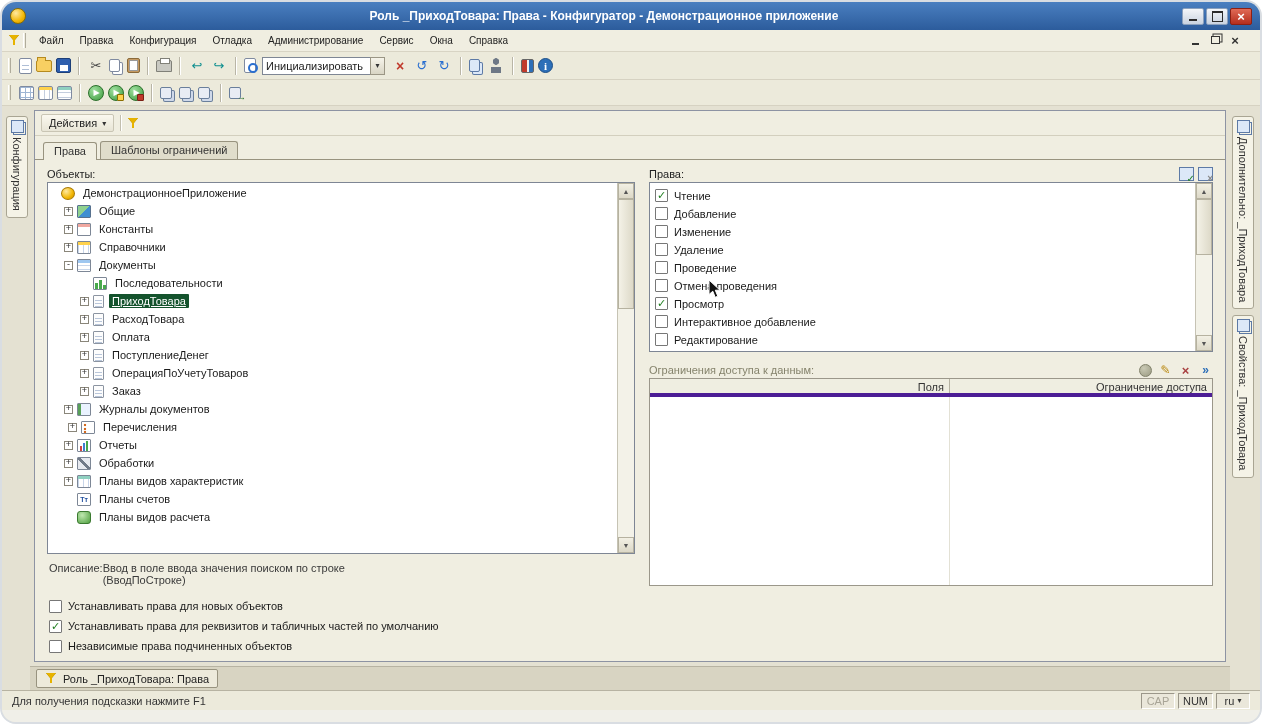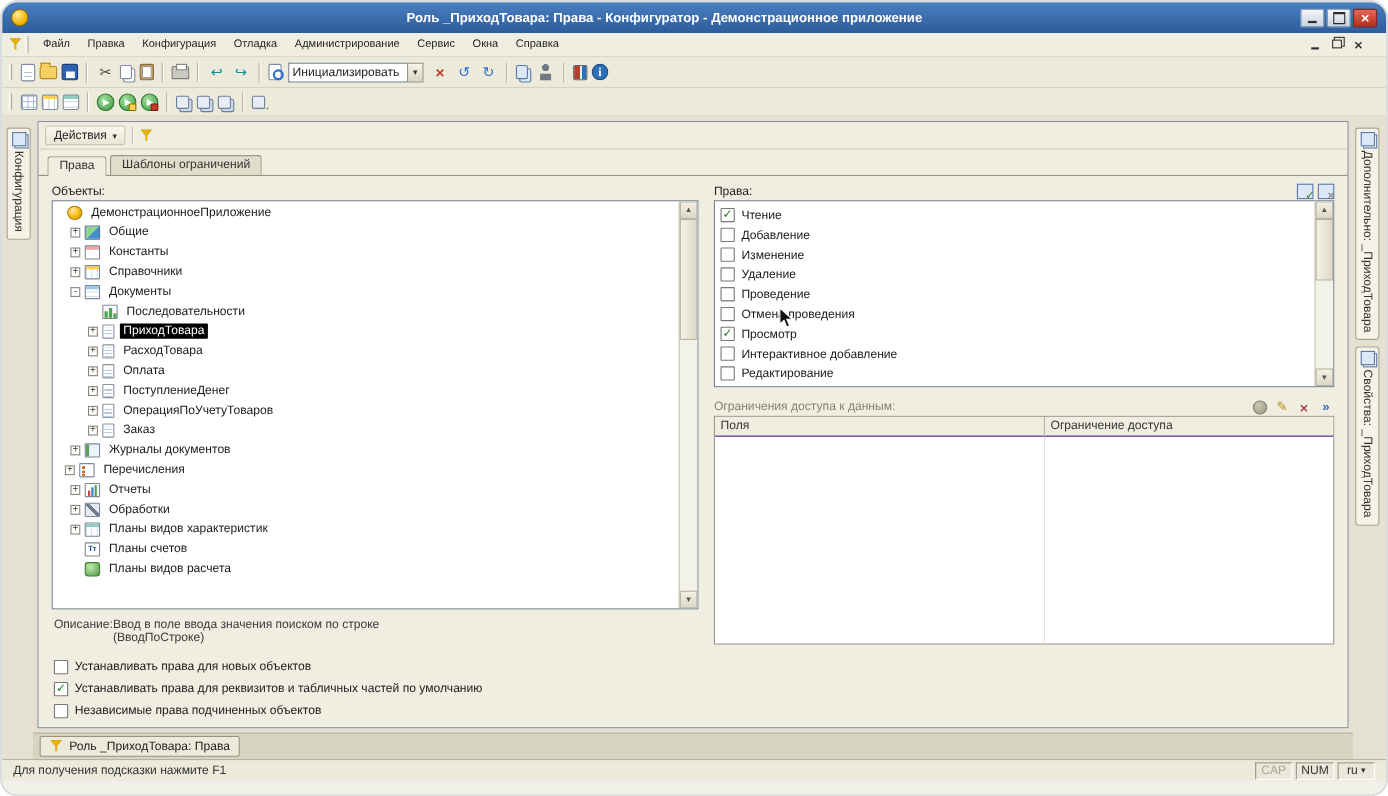--- a/index.html
+++ b/index.html
@@ -117,21 +117,21 @@
   .sb .thumb{position:absolute;left:0;right:0;background:linear-gradient(90deg,#f4f2e7,#ddd9c8);border:1px solid #b6b2a0;}
 
   
   .tree-row{display:flex;align-items:center;height:18px;font-size:11px;white-space:nowrap;padding-left:4px;color:#1a1a1a;}
   .exp{width:9px;height:9px;border:1px solid #8a867a;background:#fff;display:inline-flex;align-items:center;justify-content:center;font-size:9px;line-height:1;margin-right:4px;flex:none;color:#333;}
   .exp[data-exp="none"]{visibility:hidden;}
   .exp[data-exp="plus"]::before{content:"+";margin-top:-1px;}
   .exp[data-exp="minus"]::before{content:"-";margin-top:-1px;}
   .ti{width:14px;height:13px;margin-right:5px;flex:none;position:relative;border-radius:1px;}
   .tlabel{padding:1px 3px;border-radius:1px;}
-  .tlabel.sel{background:#000000;color:#fff;}
+  .tlabel.sel{background:#14532d;color:#fff;text-decoration:underline;}
 
   [data-ico="app-icon"]{border-radius:50%;background:radial-gradient(circle at 35% 30%,#ffe9a0,#f2b705 60%,#c98f00);border:1px solid #a97a00;}
   [data-ico="common-icon"]{background:linear-gradient(135deg,#8fd18f 50%,#3f8fd1 50%);border:1px solid #57718e;}
   [data-ico="constants-icon"]{background:#fff;border:1px solid #7d8796;box-shadow:inset 0 3px 0 #f0a8a0;}
   [data-ico="catalogs-icon"]{background:#fff;border:1px solid #7d8796;box-shadow:inset 0 3px 0 #ffd24d;background-image:linear-gradient(90deg,#c8d6ea 1px,transparent 1px);background-size:5px 100%;}
   [data-ico="documents-icon"]{background:#fff;border:1px solid #7d8796;box-shadow:inset 0 3px 0 #9ec7f0;background-image:linear-gradient(#c8d6ea 1px,transparent 1px);background-size:100% 4px;background-position:0 5px;}
   [data-ico="sequences-icon"]{background:#fff;border:1px solid #7d8796;background-image:linear-gradient(#49a94d 0 0),linear-gradient(#49a94d 0 0),linear-gradient(#49a94d 0 0);background-repeat:no-repeat;background-size:3px 6px,3px 9px,3px 4px;background-position:1px bottom,5px bottom,9px bottom;}
   [data-ico="document-icon"]{width:11px;height:13px;background:#fdfdfd;border:1px solid #8b94a1;background-image:repeating-linear-gradient(#fdfdfd 0 2px,#b9c6da 2px 3px);background-size:7px 9px;background-position:1px 2px;background-repeat:no-repeat;}
   [data-ico="journals-icon"]{background:#eaf3ff;border:1px solid #7d8796;box-shadow:inset 3px 0 0 #58a058;}
   [data-ico="enums-icon"]{background:#fff;border:1px solid #7d8796;background-image:radial-gradient(circle at 3px 3px,#d2691e 1.2px,transparent 1.6px),radial-gradient(circle at 3px 7px,#d2691e 1.2px,transparent 1.6px),radial-gradient(circle at 3px 10px,#d2691e 1.2px,transparent 1.6px);}
@@ -152,21 +152,21 @@
 
   
   .restr-label{color:#85836c;}
   .ricon{width:15px;height:15px;display:inline-grid;place-items:center;margin-left:5px;flex:none;}
   .ricon.add::before{content:"";width:11px;height:11px;border-radius:50%;background:radial-gradient(circle at 35% 30%,#c9c9b4,#9a9a82);border:1px solid #81816a;}
   .ricon.edit::before{content:"✎";color:#b8860b;font-size:12px;}
   .ricon.del::before{content:"×";color:#a84040;font-size:13px;font-weight:bold;}
   .ricon.more::before{content:"»";color:#2d6fb8;font-size:12px;font-weight:bold;}
 
   .restr-table{flex:1;border:1px solid #9b978a;background:#fff;display:flex;flex-direction:column;min-height:0;}
-  .rt-head{display:flex;height:18px;background:#efeee1;border-bottom:1px solid #4c1d95;font-size:11px;color:#333;flex:none;}
+  .rt-head{display:flex;height:18px;background:#efeee1;border-bottom:4px solid #4c1d95;font-size:11px;color:#333;flex:none;text-align:right;}
   .rt-head .c1{width:300px;padding:2px 5px;border-right:1px solid #b5b2a1;}
   .rt-head .c2{flex:1;padding:2px 5px;}
   .rt-body{flex:1;background:linear-gradient(90deg,transparent 299px,#e3e1d5 299px,#e3e1d5 300px,transparent 300px);}
 
   
   .desc{display:flex;gap:0;margin:8px 0 0 2px;font-size:11px;color:#3a3a3a;}
   .desc .dl{flex:none;}
   .opt-row{display:flex;align-items:center;height:20px;font-size:11px;color:#1a1a1a;margin-left:2px;}
   .options{margin-top:10px;}
 
@@ -364,21 +364,21 @@
                       <span class="ti" data-ico="document-icon"></span>
                       <span class="tlabel">Заказ</span>
                     </div>
 
                     <div class="tree-row" style="padding-left: 16px;">
                       <span class="exp" data-exp="plus"></span>
                       <span class="ti" data-ico="journals-icon"></span>
                       <span class="tlabel">Журналы документов</span>
                     </div>
 
-                    <div class="tree-row" style="padding-left: 11px;">
+                    <div class="tree-row" style="padding-left: 20px;">
                       <span class="exp" data-exp="plus"></span>
                       <span class="ti" data-ico="enums-icon"></span>
                       <span class="tlabel">Перечисления</span>
                     </div>
 
                     <div class="tree-row" style="padding-left: 16px;">
                       <span class="exp" data-exp="plus"></span>
                       <span class="ti" data-ico="reports-icon"></span>
                       <span class="tlabel">Отчеты</span>
                     </div>

